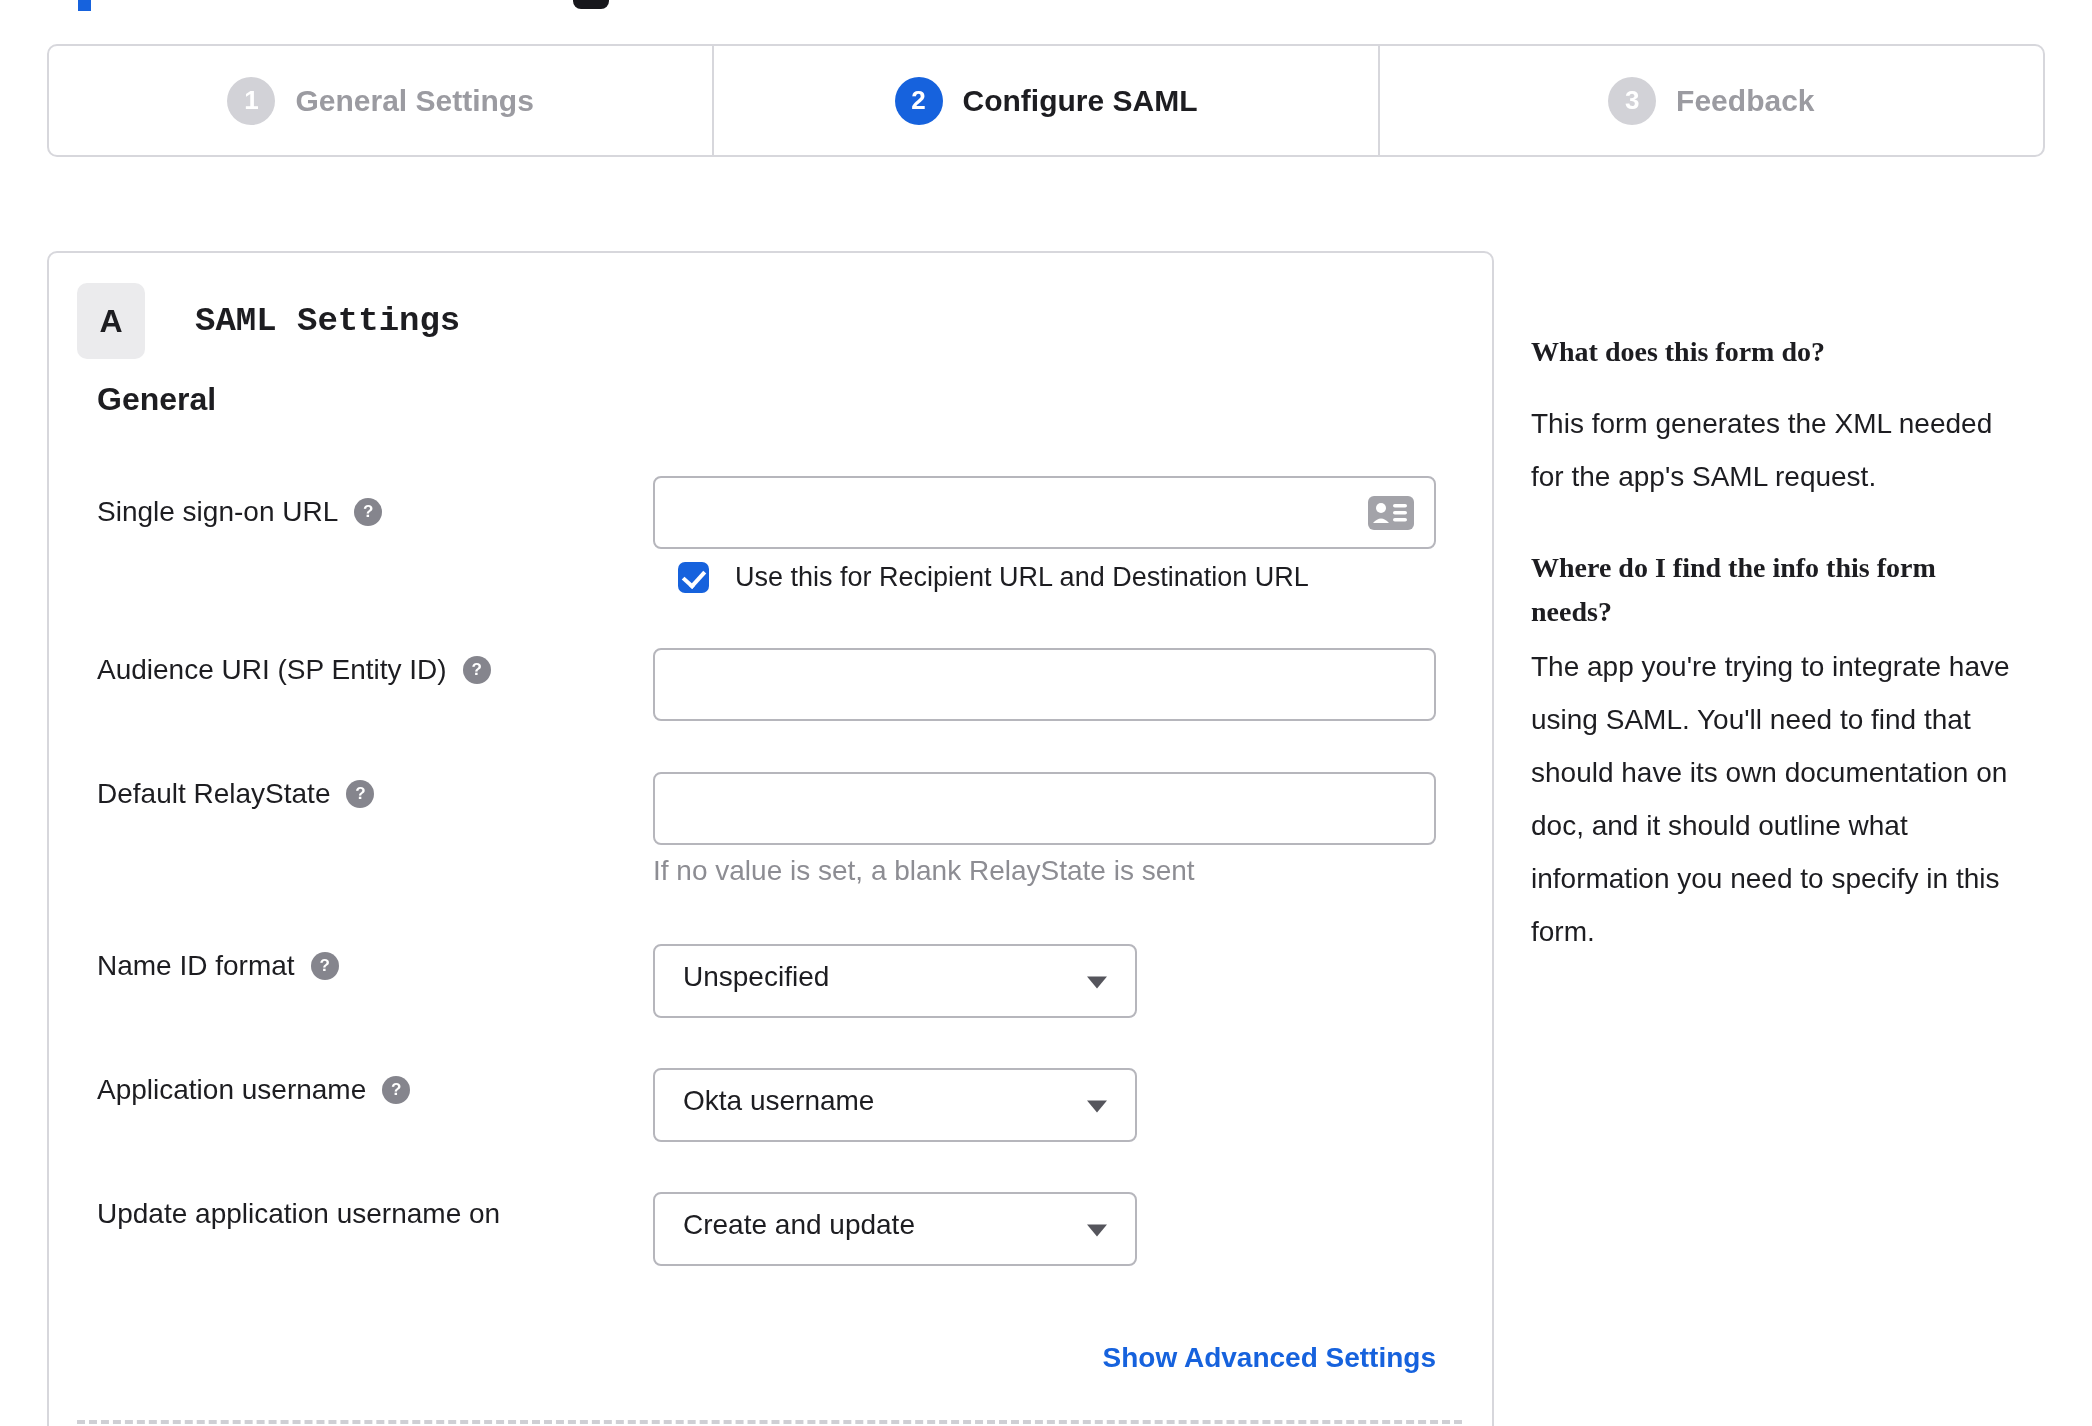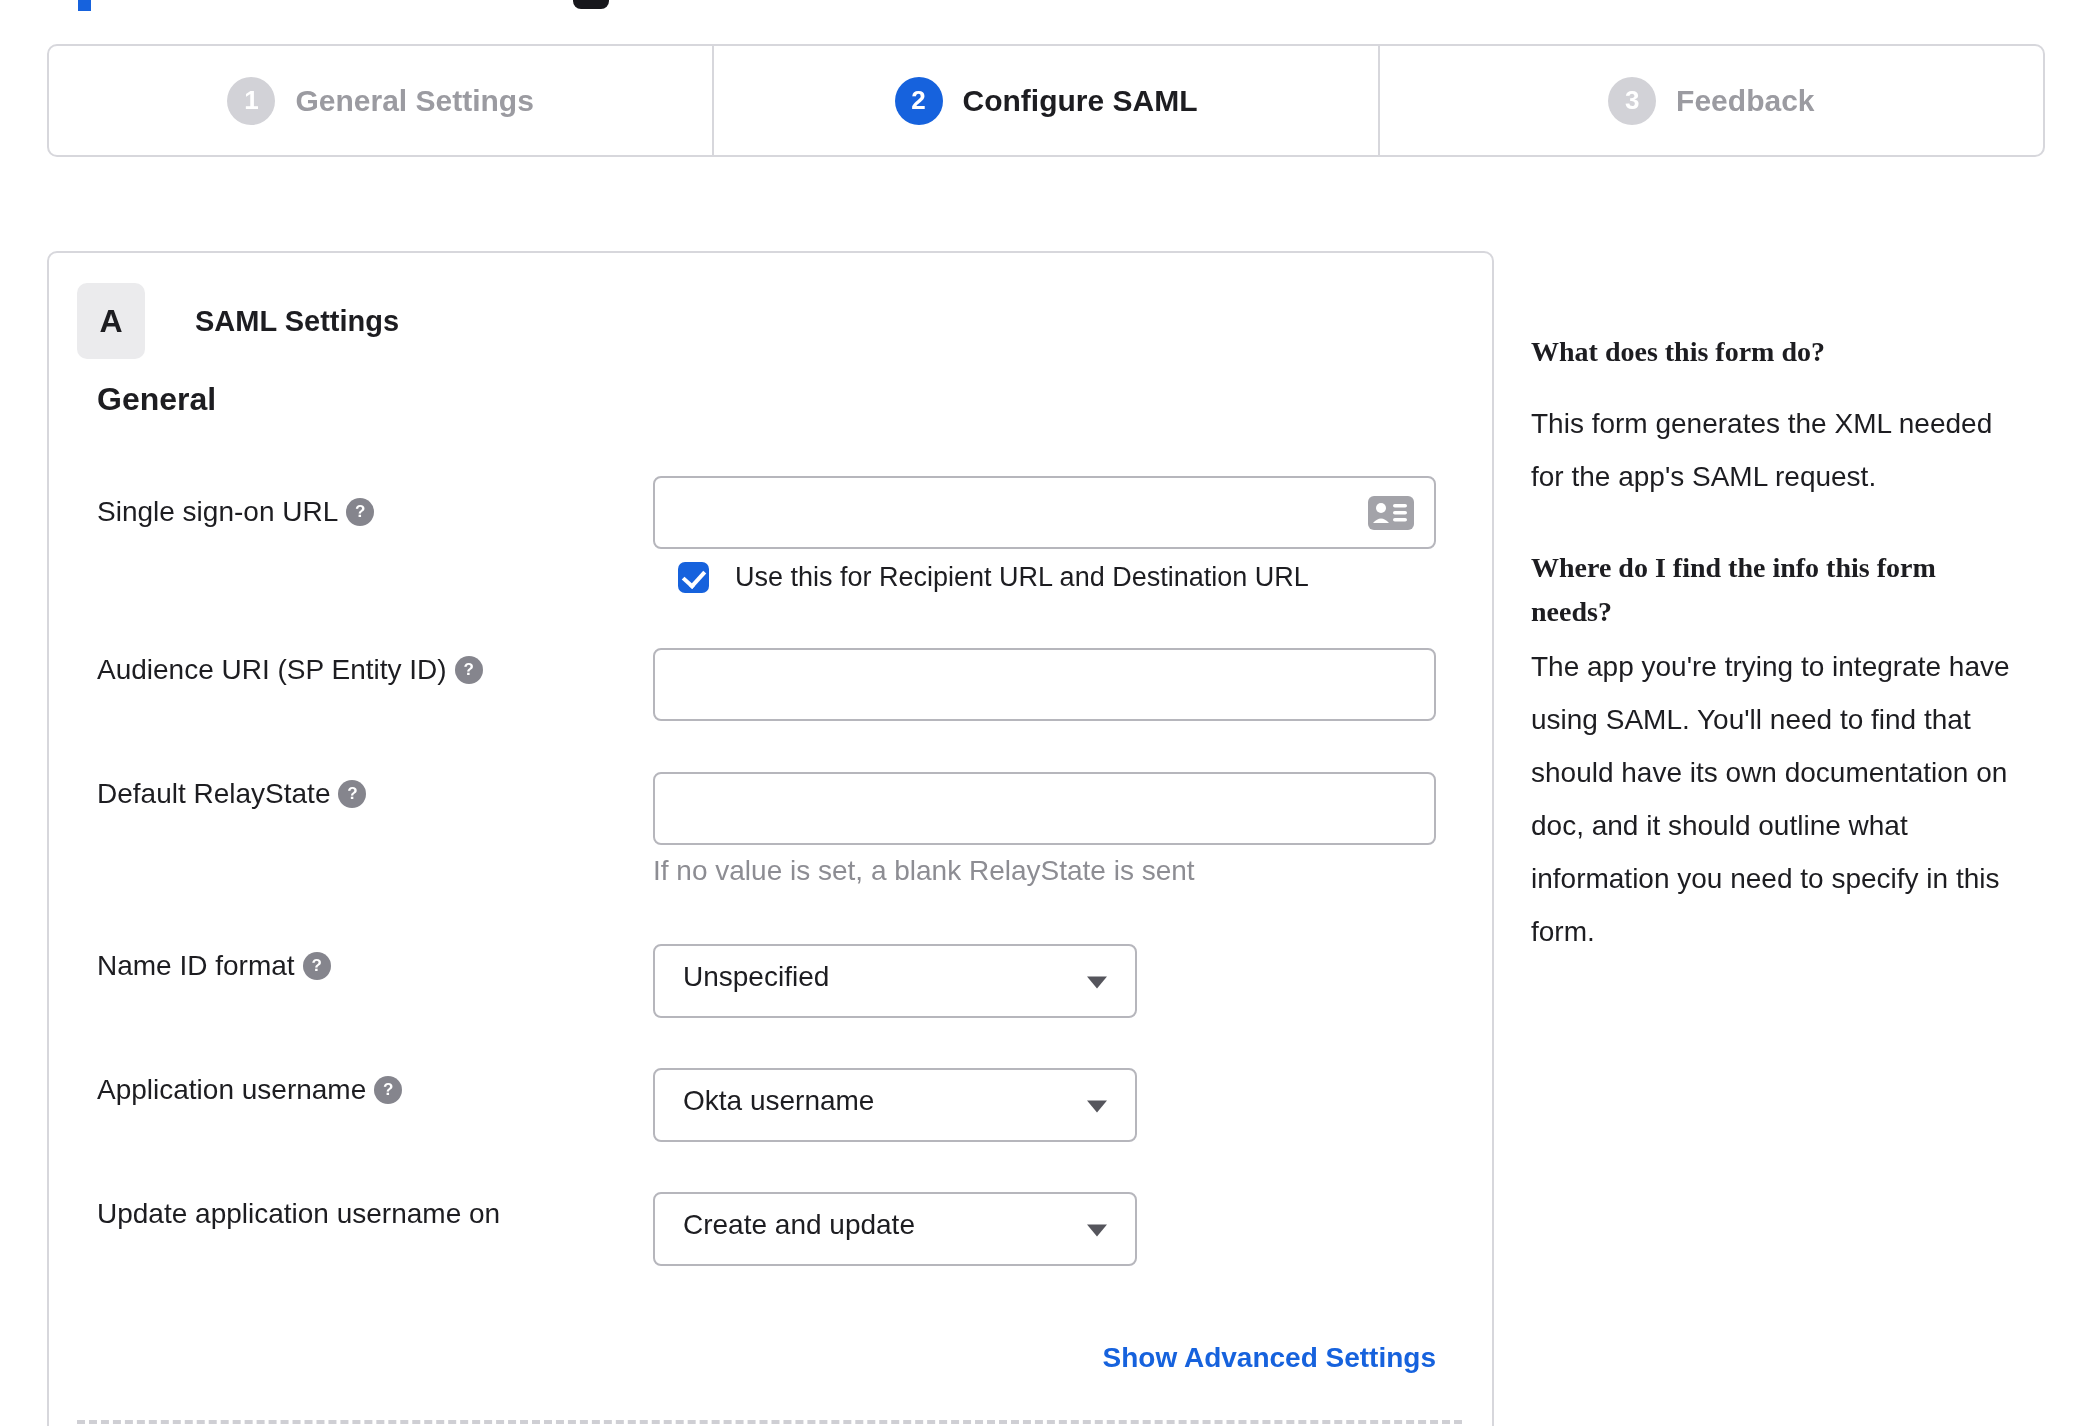--- a/index.html
+++ b/index.html
@@ -25,24 +25,24 @@
   .step.inactive .step-label { color:#9b9ba1; }
   .step.active  .step-label { color:#1d1d21; }
 
   
   .card { position:absolute; left:47px; top:251px; width:1447px; height:1300px;
           background:#fff; border:2px solid #d7d7dc; border-radius:10px 10px 0 0; }
   .card-header { position:absolute; left:28px; top:30px; display:flex; align-items:center; gap:50px; }
   .badge-a { width:68px; height:76px; background:#ebebed; border-radius:10px;
              display:flex; align-items:center; justify-content:center;
              font-weight:bold; font-size:32px; color:#1d1d21; }
-  .section-title { font-weight:bold; font-size:29px; }
+  .section-title { font-weight:bold; font-size:34px;font-family:Liberation Mono, monospace; }
   .group-heading { position:absolute; left:48px; top:128px; font-weight:bold; font-size:32px; }
 
-  .field-label { position:absolute; left:48px; display:flex; align-items:center; gap:8px;
+  .field-label { position:absolute; left:48px; display:flex; align-items:center; gap:16px;
                  font-size:28px; line-height:34px; color:#1d1d21; }
   .help-icon { width:28px; height:28px; border-radius:50%; background:#85858d; color:#fff;
                font-size:17px; font-weight:bold; display:flex; align-items:center;
                justify-content:center; cursor:pointer; flex:0 0 auto; }
 
   .text-input { position:absolute; left:604px; width:783px; height:73px; background:#fff;
                 border:2px solid #b6b6bc; border-radius:8px; font-size:28px; padding:0 70px 0 24px;
                 font-family:"Liberation Sans", sans-serif; color:#1d1d21; outline:none; }
   .input-wrap { position:absolute; left:604px; width:783px; height:73px; }
   .input-wrap .text-input { position:absolute; left:0; top:0; width:100%; height:100%; }

